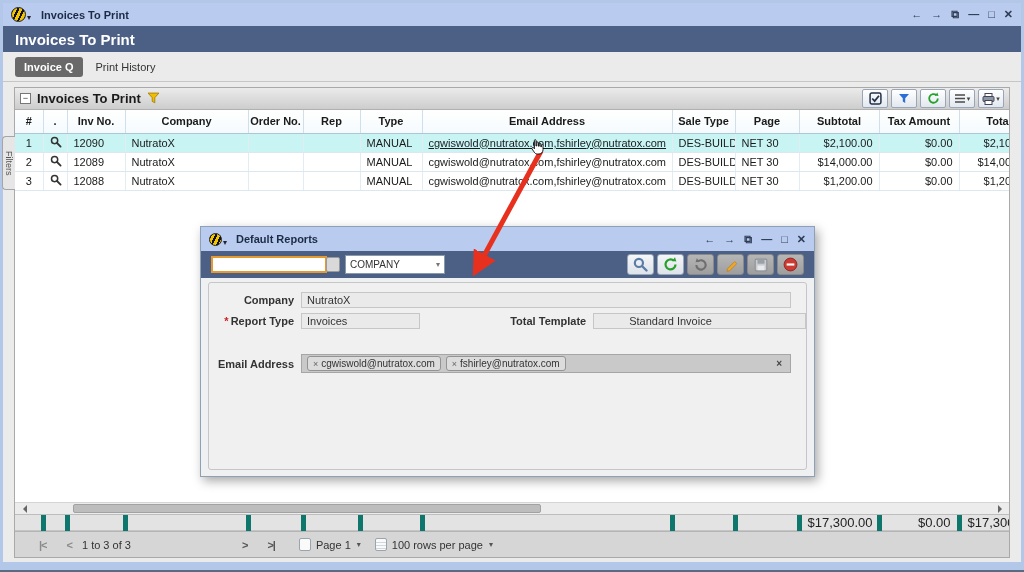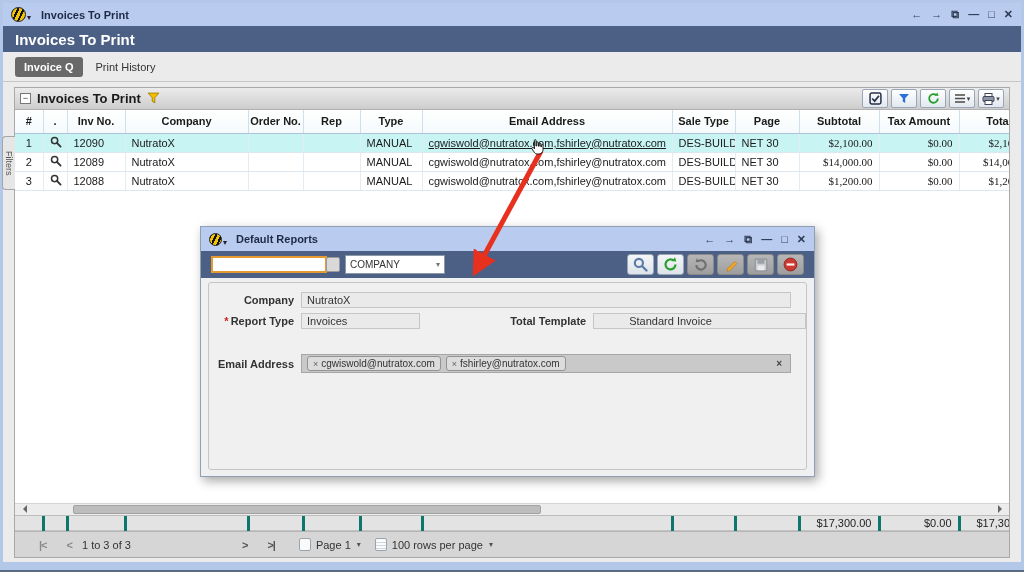--- a/index.html
+++ b/index.html
@@ -30,35 +30,35 @@
   .panel-tools { margin-left:auto; display:flex; gap:3px; }
   .tool-btn { width:26px; height:19px; border:1px solid #9aa6b6; border-radius:2px; background:linear-gradient(#ffffff,#e2e8ef); display:flex; align-items:center; justify-content:center; gap:1px; }
   .tool-caret { font-size:7px; color:#444; }
 
   .grid-scroll { flex:none; overflow:hidden; width:994px; }
   table.grid { border-collapse:collapse; table-layout:fixed; width:1024px; }
   table.grid th { height:23px; background:linear-gradient(#ffffff,#f4fafd); border-right:1px solid #cfdfeb; border-bottom:1px solid #aac6d8; font-size:11px; font-weight:bold; color:#1a1a1a; text-align:center; overflow:hidden; white-space:nowrap; }
   table.grid td { height:19px; border-right:1px solid #e2edf3; border-bottom:1px solid #dde8ee; font-size:11px; color:#1a1a1a; overflow:hidden; white-space:nowrap; padding:0 6px; }
   tr.selected td { background:#c9f4f4; }
   td.c-center { text-align:center; padding:0; }
-  td.c-right { text-align:right;font-family:Liberation Serif, serif; }
+  td.c-right { text-align:right; }
   td.money { color:#2f9e3f; }
   .email-link { text-decoration:underline; }
   .filler { flex:1; background:#fff; }
 
   .hscroll { flex:none; height:12px; background:#ececec; border-top:1px solid #d5d5d5; position:relative; }
   .hs-arrow { position:absolute; top:0; width:14px; height:11px; display:flex; align-items:center; justify-content:center; }
   .hs-arrow.left { left:2px; } .hs-arrow.right { right:2px; }
   .tri-l { width:0; height:0; border:4px solid transparent; border-right-color:#666; margin-right:3px; }
   .tri-r { width:0; height:0; border:4px solid transparent; border-left-color:#666; margin-left:3px; }
   .hs-thumb { position:absolute; left:58px; top:1px; width:468px; height:9px; background:#bdbdbd; border:1px solid #a2a2a2; border-radius:2px; }
 
   .summary-scroll { flex:none; overflow:hidden; width:994px; border-top:1px solid #bdbdbd; }
   table.summary { border-collapse:collapse; table-layout:fixed; width:1024px; }
-  table.summary td { height:15px; background:#e3e3e3; border-right:3px solid #0f766e; border-bottom:1px solid #c4c4c4; font-size:11px; color:#222; text-align:right; padding:0 6px; overflow:hidden; white-space:nowrap; }
+  table.summary td { height:15px; background:#e3e3e3; border-right:5px solid #0f766e; border-bottom:1px solid #c4c4c4; font-size:13px; color:#222; text-align:right; padding:0 6px; overflow:hidden; white-space:nowrap; }
 
   .pager { flex:none; height:26px; background:#d6d6d6; border-top:1px solid #b5b5b5; display:flex; align-items:center; font-size:11px; color:#555; padding:0 14px; }
   .pg-btn { letter-spacing:-1px; font-weight:bold; color:#8a8a8a; padding:0 10px; }
   .pg-btn.on { color:#555; }
   .pg-range { color:#333; width:150px; text-align:left; }
   .pg-icon { width:12px; height:13px; background:#fafafa; border:1px solid #9aa4ad; border-radius:2px; margin:0 5px 0 14px; display:inline-block; }
   .pg-icon.lines { background:linear-gradient(#fafafa 3px,#cfd8e0 3px,#cfd8e0 4px,#fafafa 4px,#fafafa 6px,#cfd8e0 6px,#cfd8e0 7px,#fafafa 7px,#fafafa 9px,#cfd8e0 9px,#cfd8e0 10px,#fafafa 10px); }
   .pg-label { color:#333; }
   .pg-caret { font-size:8px; color:#555; margin-left:6px; }
 

